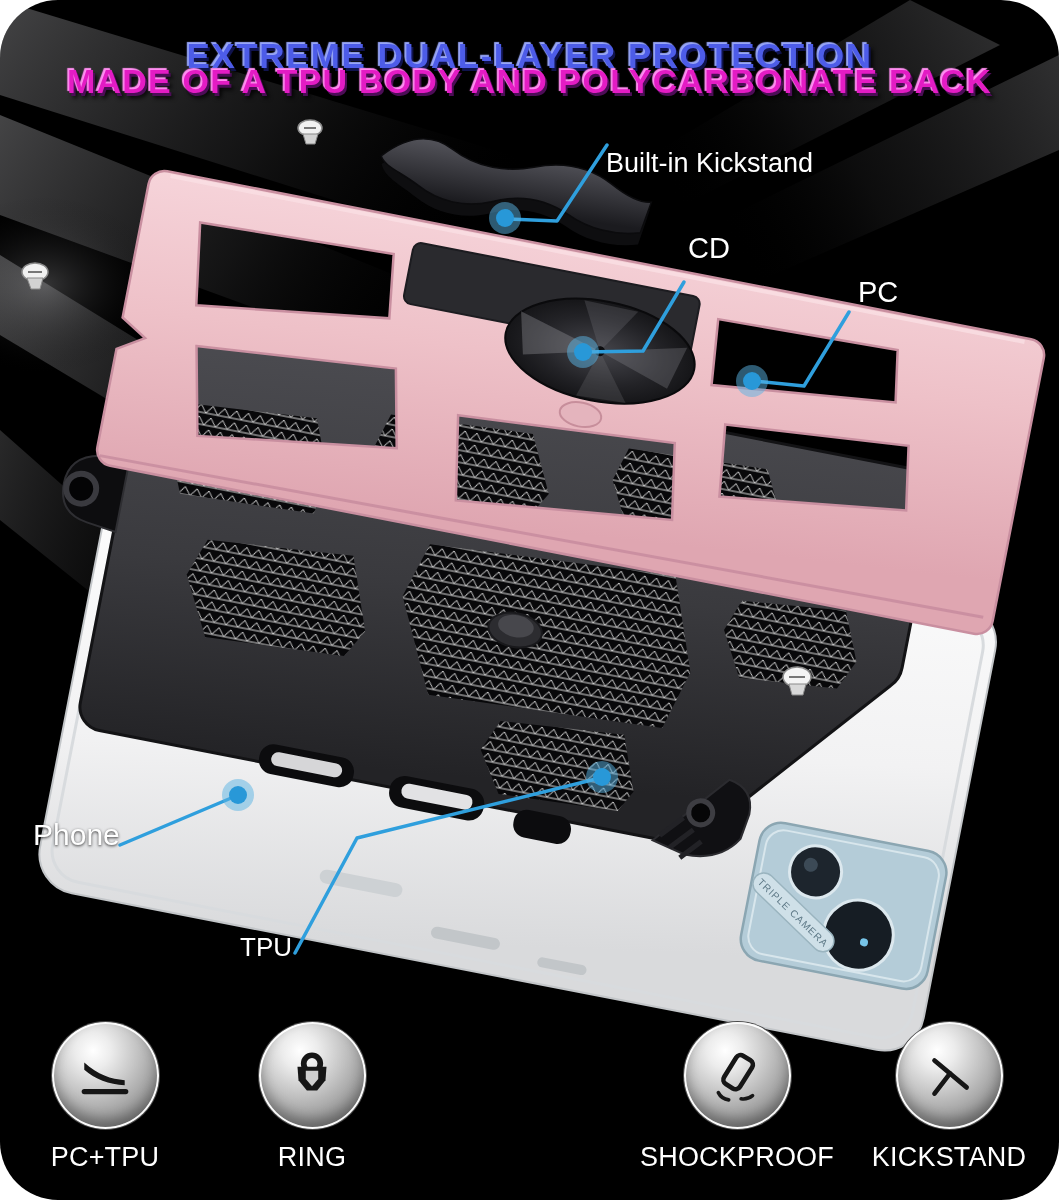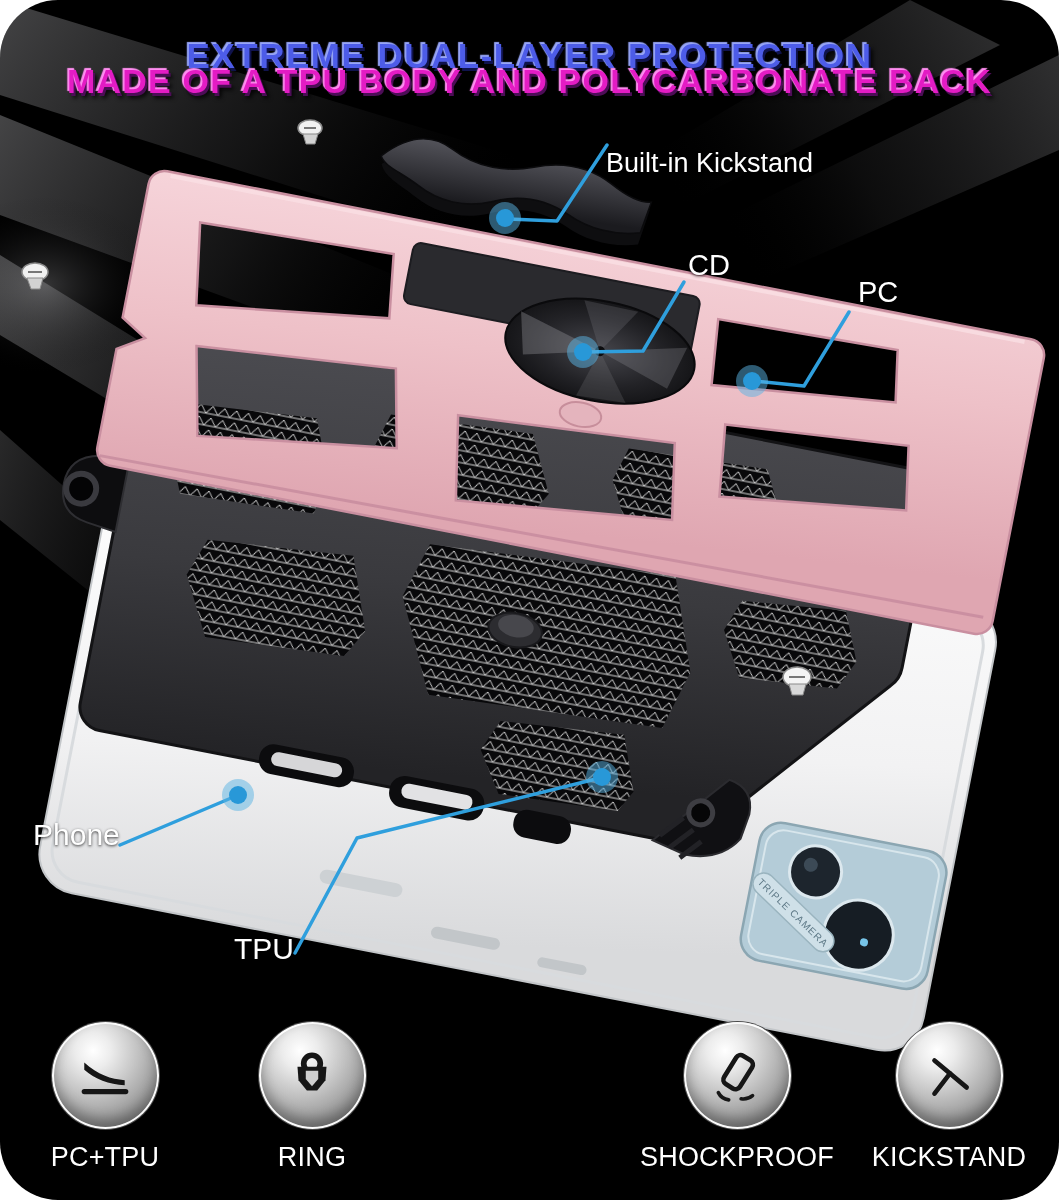--- a/index.html
+++ b/index.html
@@ -10,24 +10,24 @@
   
   .title{position:absolute;left:0;right:0;text-align:center;font-weight:700;white-space:nowrap;}
   .title1{top:24px;font-size:35px;letter-spacing:1.5px;color:#4d5ce8;
           text-shadow:-2px -2px 1px #97a5f7, 2px 3px 0 #10134d, 4px 5px 4px rgba(0,0,0,.9);margin-top:12px;}
   .title2{top:62px;font-size:34px;letter-spacing:1.2px;color:#e31cc4;
           text-shadow:-2px -2px 1px #ff8df1, 2px 3px 0 #4d0d57, 4px 5px 4px rgba(0,0,0,.9);}
   
   .callout-label{position:absolute;color:#fff;font-size:27px;white-space:nowrap;
                  text-shadow:0 1px 3px rgba(0,0,0,.8);}
   .lbl-kickstand{left:606px;top:120px;margin-top:28px;}
-  .lbl-cd{left:688px;top:249px;font-size:29px;}
+  .lbl-cd{left:688px;top:232px;font-size:29px;}
   .lbl-pc{left:858px;top:276px;font-size:29px;}
   .lbl-phone{left:33px;top:818px;font-size:30px;}
-  .lbl-tpu{left:234px;top:932px;font-size:30px;}
+  .lbl-tpu{left:240px;top:932px;font-size:26px;}
   
   .features{position:absolute;left:0;bottom:8px;width:100%;height:170px;}
   .feature{position:absolute;top:0;width:200px;display:flex;flex-direction:column;align-items:center;}
   .f0{left:5px;} .f1{left:212px;} .f2{left:425px;} .f3{left:637px;} .f4{left:849px;}
   .badge{width:103px;height:103px;border-radius:50%;
          background:radial-gradient(circle at 38% 26%, #ffffff 0%, #ececec 18%, #c2c2c2 45%, #8d8d8d 78%, #767676 100%);
          border:2px solid rgba(255,255,255,.95);
          box-shadow:0 0 0 1px #4a4a4a, inset 0 -8px 12px rgba(0,0,0,.28);
          display:flex;align-items:center;justify-content:center;}
   .feature-label{margin-top:13px;color:#fff;font-size:27px;letter-spacing:.2px;white-space:nowrap;

